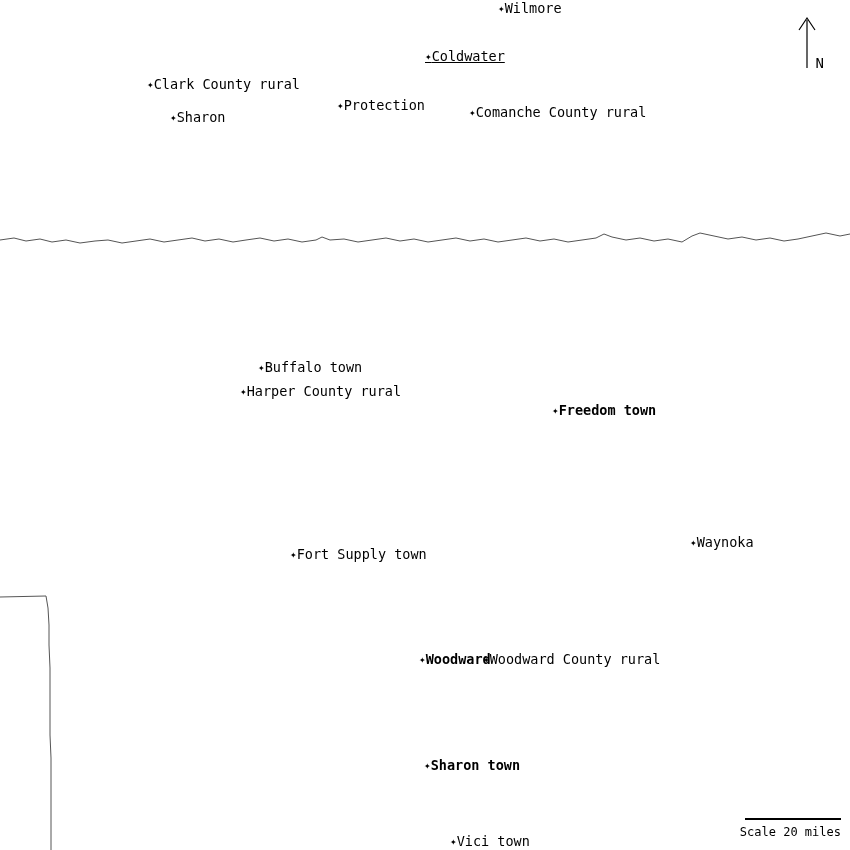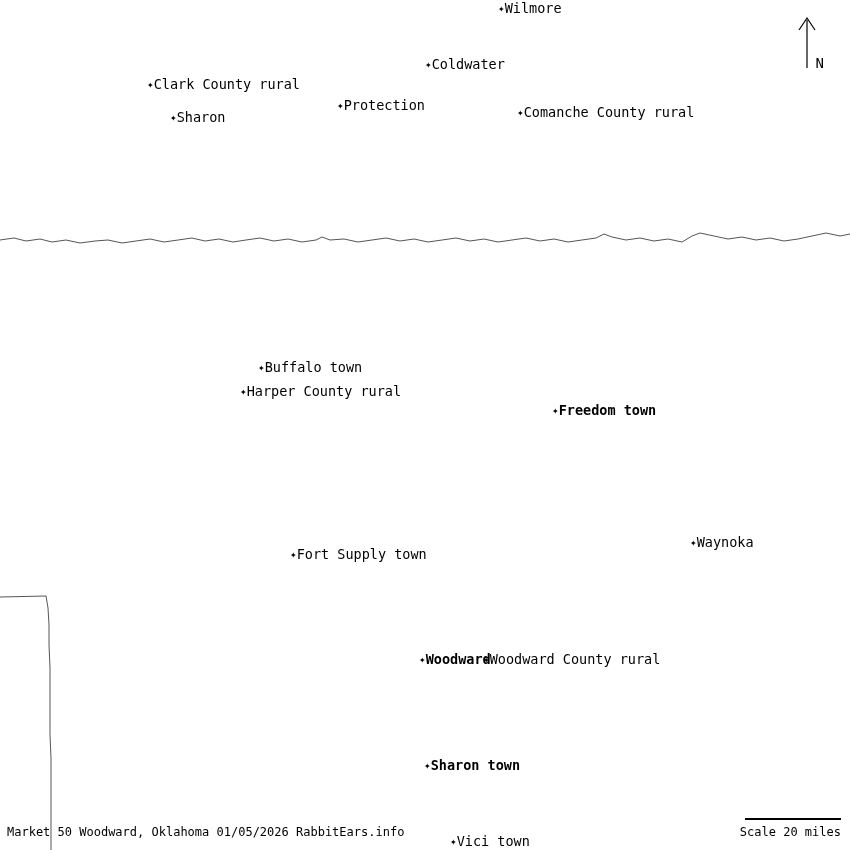--- a/index.html
+++ b/index.html
@@ -92,33 +92,32 @@
   </svg>
 
   <svg class="compass" viewBox="0 0 36 72" xmlns="http://www.w3.org/2000/svg">
     <line x1="18" y1="10" x2="18" y2="58" stroke="#000000" stroke-width="1.2"></line>
     <polyline points="10,20 18,8 26,20" fill="none" stroke="#000000" stroke-width="1.2"></polyline>
   </svg>
   <div class="compass-letter">N</div>
 
   <div id="labels-layer">
       <div class="place-label" style="left: 498px; top: 2px;"><span class="dot">✦</span><span>Wilmore</span></div>
-      <div class="place-label" style="left: 425px; top: 58px;"><span class="dot">✦</span><span>Coldwater</span></div>
+      <div class="place-label" style="left: 425px; top: 50px; text-decoration: underline;"><span class="dot">✦</span><span>Coldwater</span></div>
       <div class="place-label" style="left: 147px; top: 78px;"><span class="dot">✦</span><span>Clark County rural</span></div>
       <div class="place-label" style="left: 337px; top: 99px;"><span class="dot">✦</span><span>Protection</span></div>
       <div class="place-label" style="left: 170px; top: 111px;"><span class="dot">✦</span><span>Sharon</span></div>
-      <div class="place-label" style="left: 469px; top: 106px; margin-left: 48px;"><span class="dot">✦</span><span>Comanche County rural</span></div>
+      <div class="place-label" style="left: 469px; top: 106px;"><span class="dot">✦</span><span>Comanche County rural</span></div>
       <div class="place-label" style="left: 258px; top: 361px;"><span class="dot">✦</span><span>Buffalo town</span></div>
       <div class="place-label" style="left: 240px; top: 385px;"><span class="dot">✦</span><span>Harper County rural</span></div>
       <div class="place-label bold" style="left: 552px; top: 404px;"><span class="dot">✦</span><span>Freedom town</span></div>
       <div class="place-label" style="left: 690px; top: 536px;"><span class="dot">✦</span><span>Waynoka</span></div>
       <div class="place-label" style="left: 290px; top: 548px;"><span class="dot">✦</span><span>Fort Supply town</span></div>
       <div class="place-label bold" style="left: 388px; top: 653px; margin-left: 31px;"><span class="dot">✦</span><span>Woodward</span></div>
       <div class="place-label" style="left: 464px; top: 653px; margin-left: 19px;"><span class="dot">✦</span><span>Woodward County rural</span></div>
       <div class="place-label bold" style="left: 424px; top: 759px;"><span class="dot">✦</span><span>Sharon town</span></div>
       <div class="place-label" style="left: 450px; top: 835px;"><span class="dot">✦</span><span>Vici town</span></div>
     </div>
 
   <div class="scale-bar"></div>
   <div class="scale-label">Scale 20 miles</div>
-  <div class="footer-text">Market 50 Woodward, Oklahoma 01/05/2026 RabbitEars.info</div>
 
 </div>
 
 </body></html>

